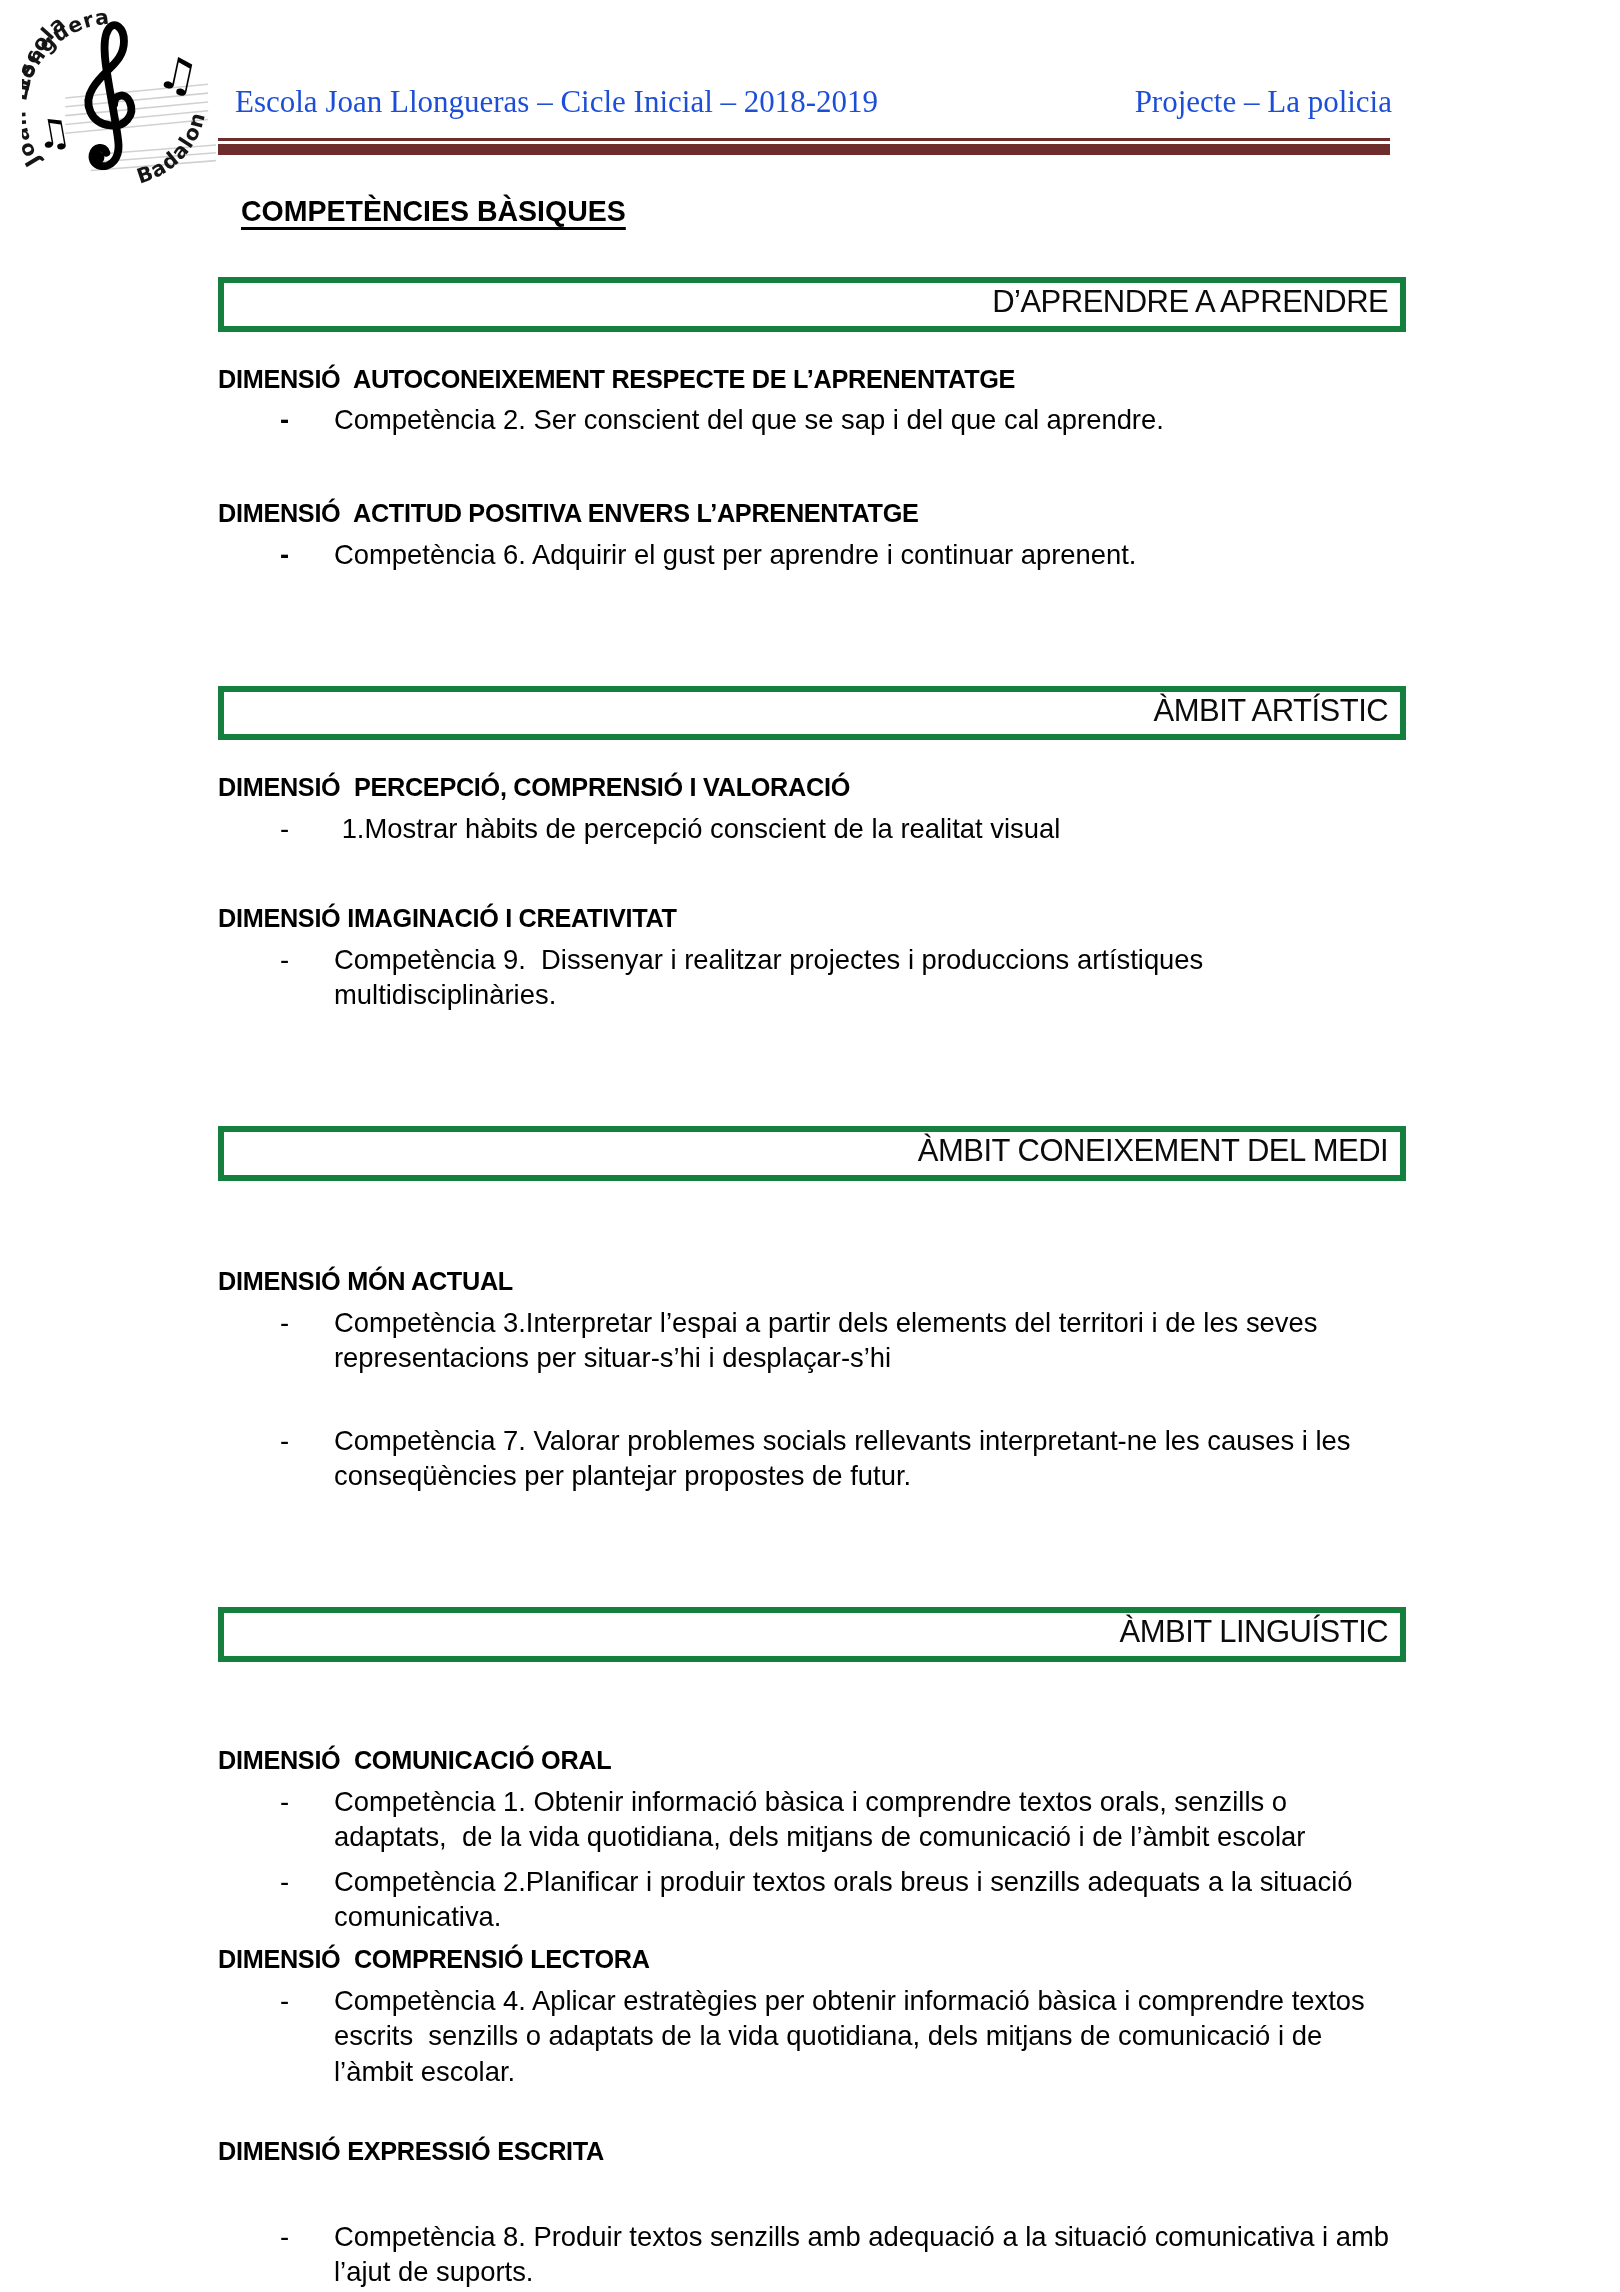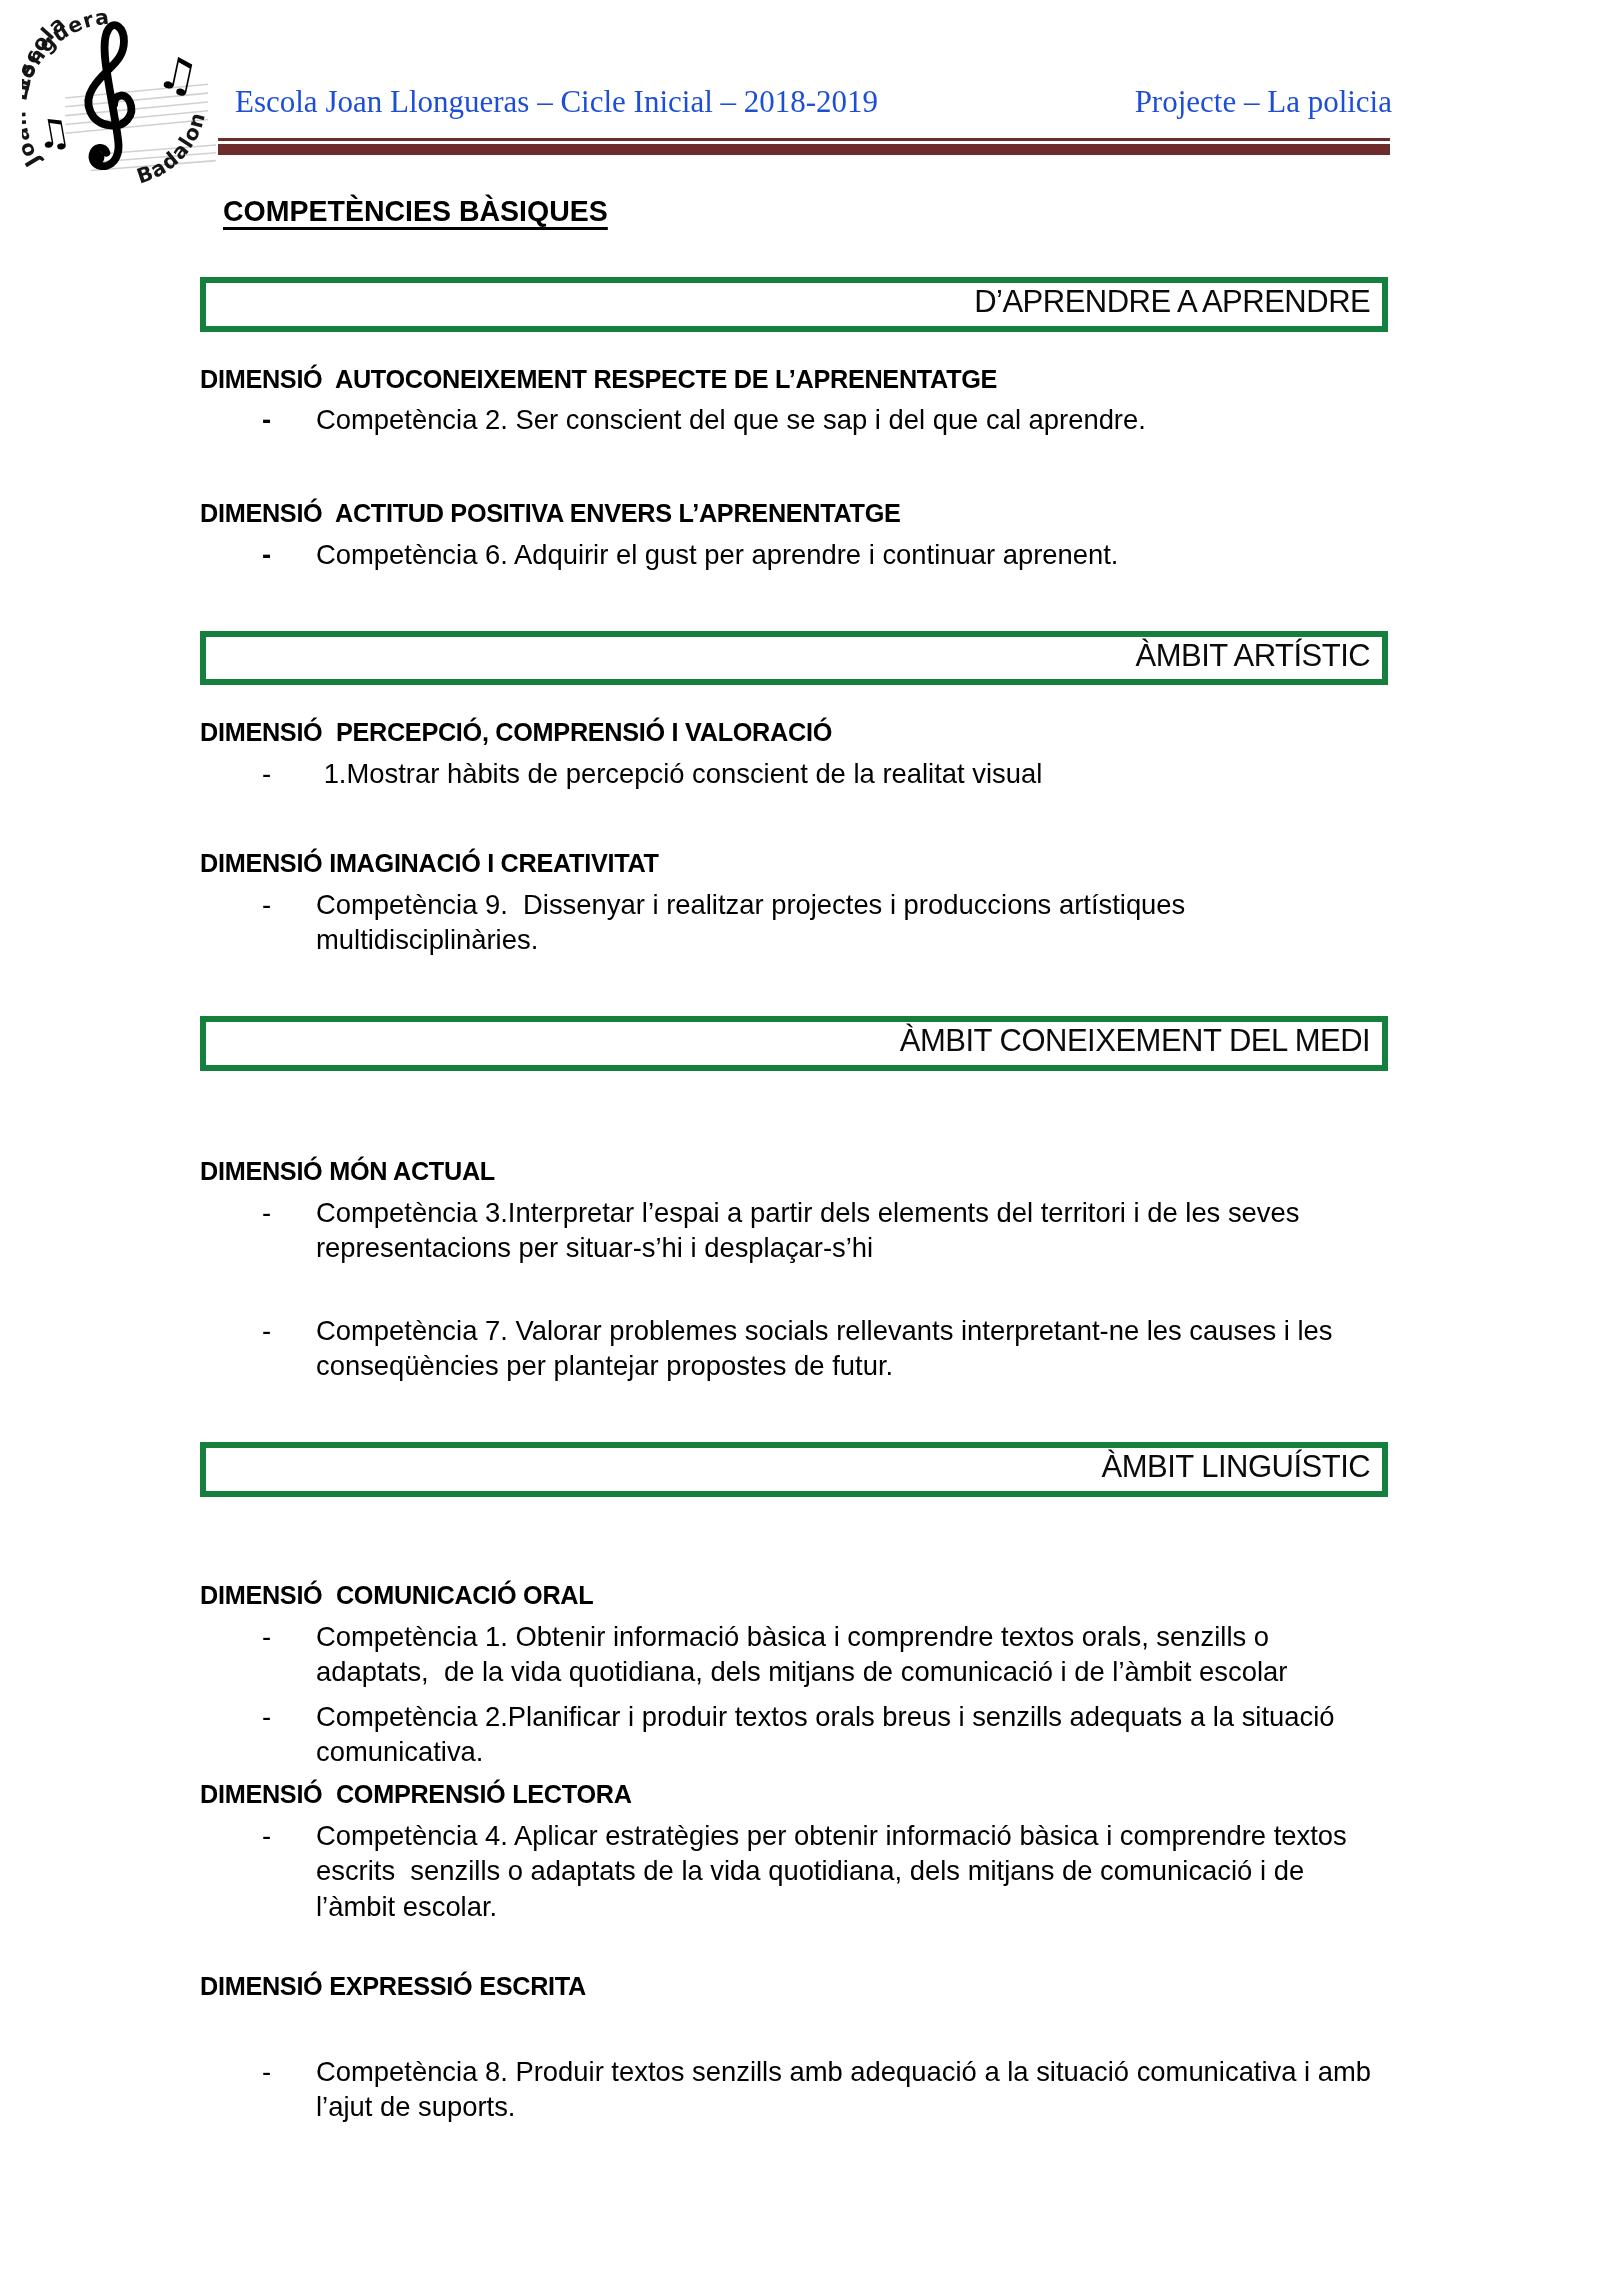--- a/index.html
+++ b/index.html
@@ -14,28 +14,28 @@
   .arc-label { font-size:21px; font-weight:bold; fill:#151515; letter-spacing:1px; }
   .header-titles {
     position:absolute; left:235px; top:84px; width:1157px;
     display:flex; justify-content:space-between;
     font-family:"Liberation Serif", serif; font-size:31px; color:#1d4ed8;
   }
   .rule { position:absolute; left:218px; top:138px; width:1172px; }
   .rule-thin { height:2.9px; }
   .rule-band { margin-top:2.9px; height:10.8px; }
   
-  main { position:absolute; left:200px; top:186px; width:1188px; }
+  main { position:absolute; left:218px; top:186px; width:1188px; }
   h1.doc-title {
     display:inline-block; margin:7.8px 0 0 22.5px;
     font-size:30px; font-weight:bold; letter-spacing:0;
     transform:scaleX(0.95); transform-origin:left center;
     text-decoration:underline; text-decoration-thickness:2.9px; text-underline-offset:5.9px;
   }
-  .section { margin-top:58px; }
+  .section { margin-top:113px; }
   .section[data-idx="0"] { margin-top:49px; }
   .banner {
     border:6px solid #15803d; background:#fff;
     text-align:right; font-size:31px; letter-spacing:-0.5px; color:#0b0b0b;
     padding:1px 11.8px 5.9px;
   }
   .dimension { margin-top:33px; }
   .dim-title {
     font-size:25.5px; font-weight:bold; letter-spacing:-0.3px;
     white-space:pre-wrap; transform:scaleX(0.99); transform-origin:left center;

